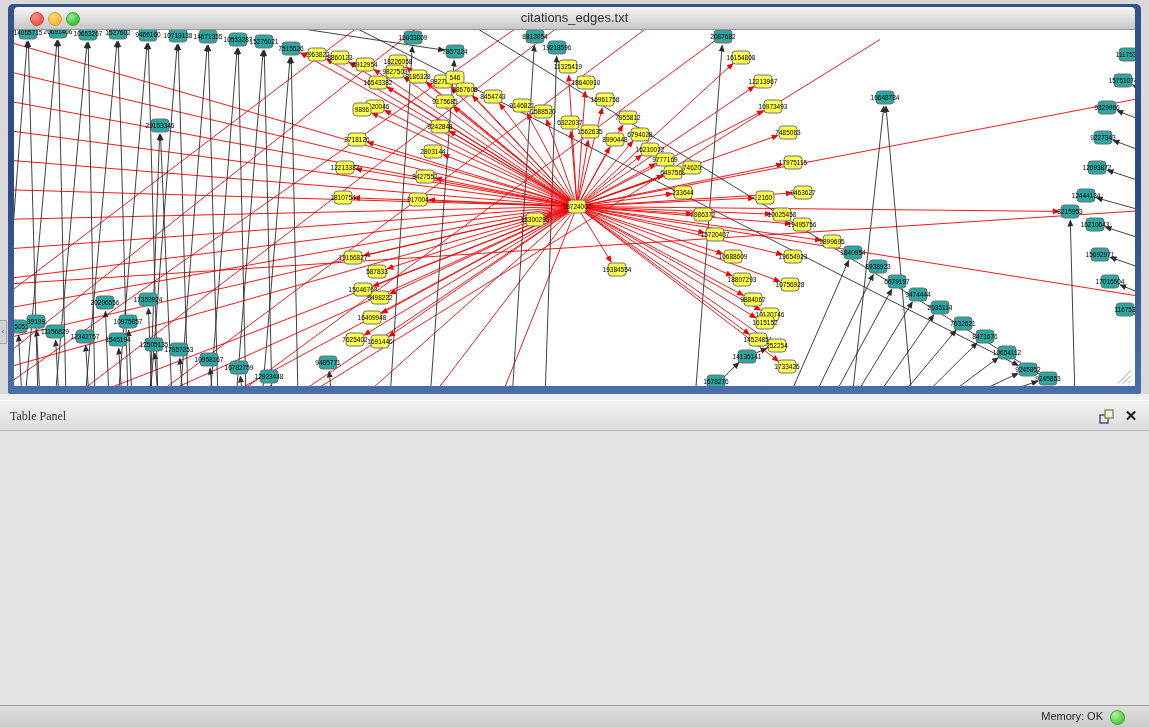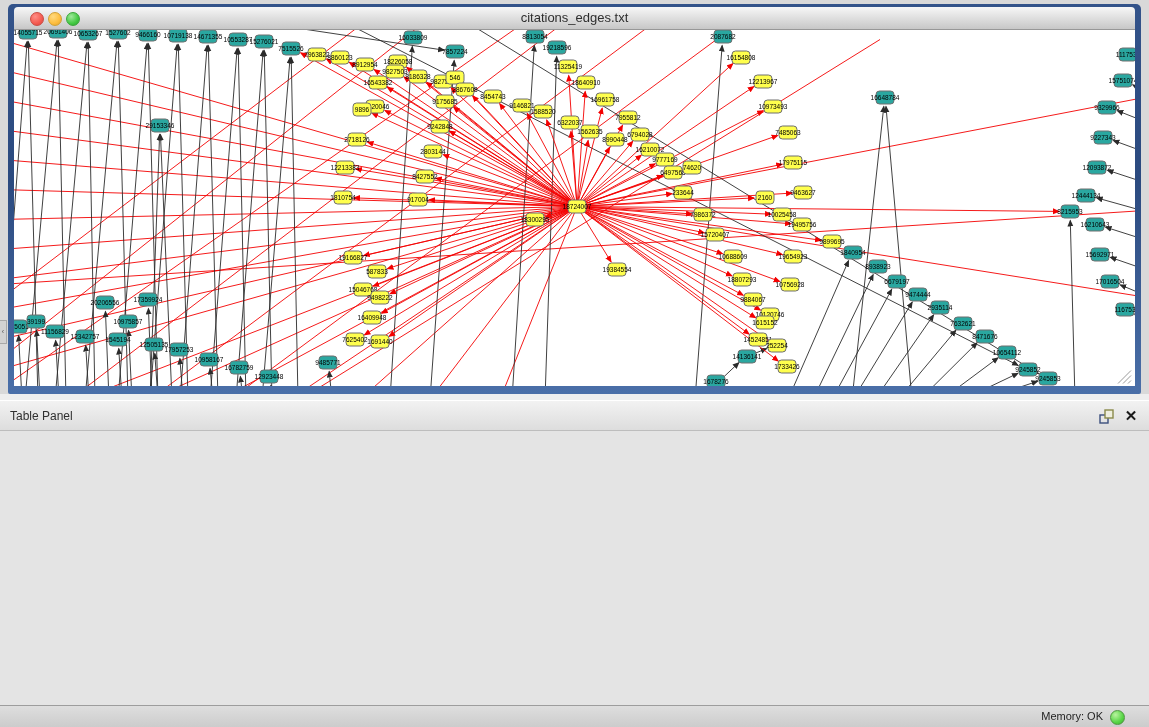--- a/index.html
+++ b/index.html
@@ -19,21 +19,21 @@
   #tl-min{left:34px;background:radial-gradient(circle at 35% 30%,#ffd97e,#fdbd3e 60%,#dd9f2e);border:1px solid #d2a134;}
   #tl-zoom{left:52px;background:radial-gradient(circle at 35% 30%,#9fe89a,#44c943 60%,#32a234);border:1px solid #3aa63a;}
   #win-title{left:0;top:3px;width:100%;text-align:center;font-size:13px;color:#2e2e2e;}
   #net-canvas{left:6px;top:26px;width:1121px;height:356px;background:#ffffff;overflow:hidden;}
   #graph-svg{display:block;}
 
   
   #divider{left:0;top:394px;width:1149px;height:6px;background:#eeeeee;}
   #panel-header{left:0;top:400px;width:1149px;height:31px;
     background:linear-gradient(180deg,#f2f2f2,#dddddd);
-    border-top:1px solid #ffffff;border-bottom:1px solid #bdbdbd;box-sizing:border-box;}
+    border-top:1px solid #ffffff;border-bottom:1px solid #bdbdbd;box-sizing:border-box;font-family:Liberation Serif, serif;}
   #panel-title{left:10px;top:8px;font-size:12px;color:#303030;}
   #float-icon{left:1098px;top:7px;width:18px;height:18px;}
   #close-icon{left:1122px;top:5px;width:18px;height:20px;font-size:15px;font-weight:bold;color:#1a1a1a;text-align:center;line-height:20px;}
 
   #panel-body{left:0;top:431px;width:1149px;height:274px;background:#e4e4e4;}
 
   
   #tbl-header{left:14px;top:486px;height:21px;}
 
   

